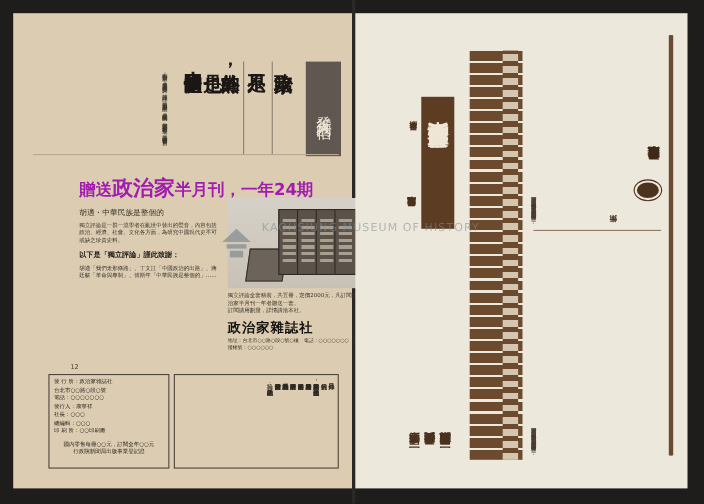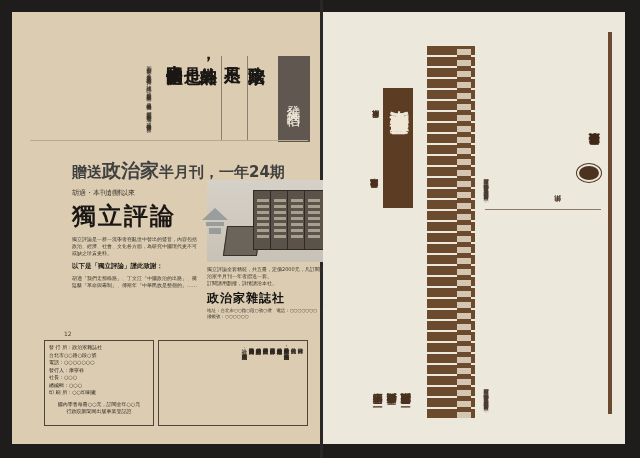--- a/index.html
+++ b/index.html
@@ -31,21 +31,21 @@
   .hc1 { right: 46px; } .hc2 { right: 70px; } .hc3 { right: 94px; } .hc4 { right: 110px; } .hc5 { right: 128px; }
   .col-rule { position: absolute; top: 12px; width: 1px; height: 84px; background: #8a7f70; }
   .letter-body {
     position: absolute; left: 2px; top: 18px; width: 108px; height: 80px;
     writing-mode: vertical-rl; font-size: 5px; line-height: 7px; color: #3a342c;
     overflow: hidden; letter-spacing: 0.5px;
   }
   .h-divider { position: absolute; left: 30px; top: 140px; width: 278px; height: 1px; background: #b8aa92; }
 
   .ad-box { position: absolute; left: 60px; top: 158px; width: 245px; height: 170px; }
-  .ad-title { font-size: 15px; font-weight: bold; color: #404040; white-space: nowrap; }
+  .ad-title { font-size: 15px; font-weight: bold; color: #a21caf; white-space: nowrap; }
   .ad-title .big { font-size: 19px; }
   .ad-sub { font-size: 7px; color: #3a332b; margin-top: 4px; }
   .ad-brand { font-family: "DejaVu Serif", serif; font-size: 24px; font-weight: bold; color: #1a1714; margin-top: 2px; letter-spacing: 2px; }
   .ad-text { font-size: 5px; line-height: 7px; color: #3a342c; width: 125px; margin-top: 4px; }
   .ad-subhead { font-size: 6.5px; font-weight: bold; color: #1a1714; margin-top: 5px; }
   .ad-photo {
     position: absolute; left: 135px; top: 22px; width: 118px; height: 82px;
     background: linear-gradient(180deg, #d6d1c8 0%, #c8c1b5 100%);
   }
   .book { position: absolute; bottom: 12px; width: 20px; height: 60px; background: #5b534a; border: 1px solid #2f2a25; }
@@ -134,22 +134,21 @@
     <div class="headline-col hc5">全體國民的！</div>
     <div class="letter-body">本刊創辦以來，承蒙各界讀者熱烈支持，謹此致謝。政治家不只是黨外的，也是全體國民的，我們願以公正客觀的立場，為國家社會提供建言……</div>
   </div>
 
   <div class="h-divider" style="left:18px; top:128px;"></div>
 
   <div class="ad-box" style="left:60px; top:146px;">
     <div class="ad-title">
       <span>贈送</span><span class="big">政治家</span><span>半月刊，一年24期</span>
     </div>
-    <div class="ad-sub">胡適・本刊創辦以來</div>
-    <div class="ad-brand">獨立評論</div>
+    <div class="ad-sub">胡適・中華民族是整個的</div>
     <div class="ad-text">獨立評論是一群一流學者在亂世中發出的聲音，內容包括政治、經濟、社會、文化各方面，為研究中國現代史不可或缺之珍貴史料。</div>
     <div class="ad-subhead">以下是「獨立評論」謹此致謝：</div>
     <div class="ad-text">胡適「我們走那條路」、丁文江「中國政治的出路」、蔣廷黻「革命與專制」、傅斯年「中華民族是整個的」……</div>
 
     <div class="ad-photo">
       <div class="book-flat"></div>
       <div class="book b1">
           <div class="lbl"></div>
         </div>
       <div class="book b2">
@@ -223,13 +222,14 @@
     <div class="collection-tag">最新出版</div>
   </div>
 </div>
 
 <div class="watermark">
   <svg class="wm-logo" viewBox="0 0 30 30">
     <polygon points="15,2 28,14 2,14" fill="rgba(110,120,128,0.55)"></polygon>
     <rect x="6" y="16" width="18" height="4" fill="rgba(110,120,128,0.55)"></rect>
     <rect x="9" y="22" width="12" height="6" fill="rgba(110,120,128,0.55)"></rect>
   </svg>
+  <div class="wm-en">KAOHSIUNG MUSEUM OF HISTORY</div>
 </div>
 
 </body></html>

